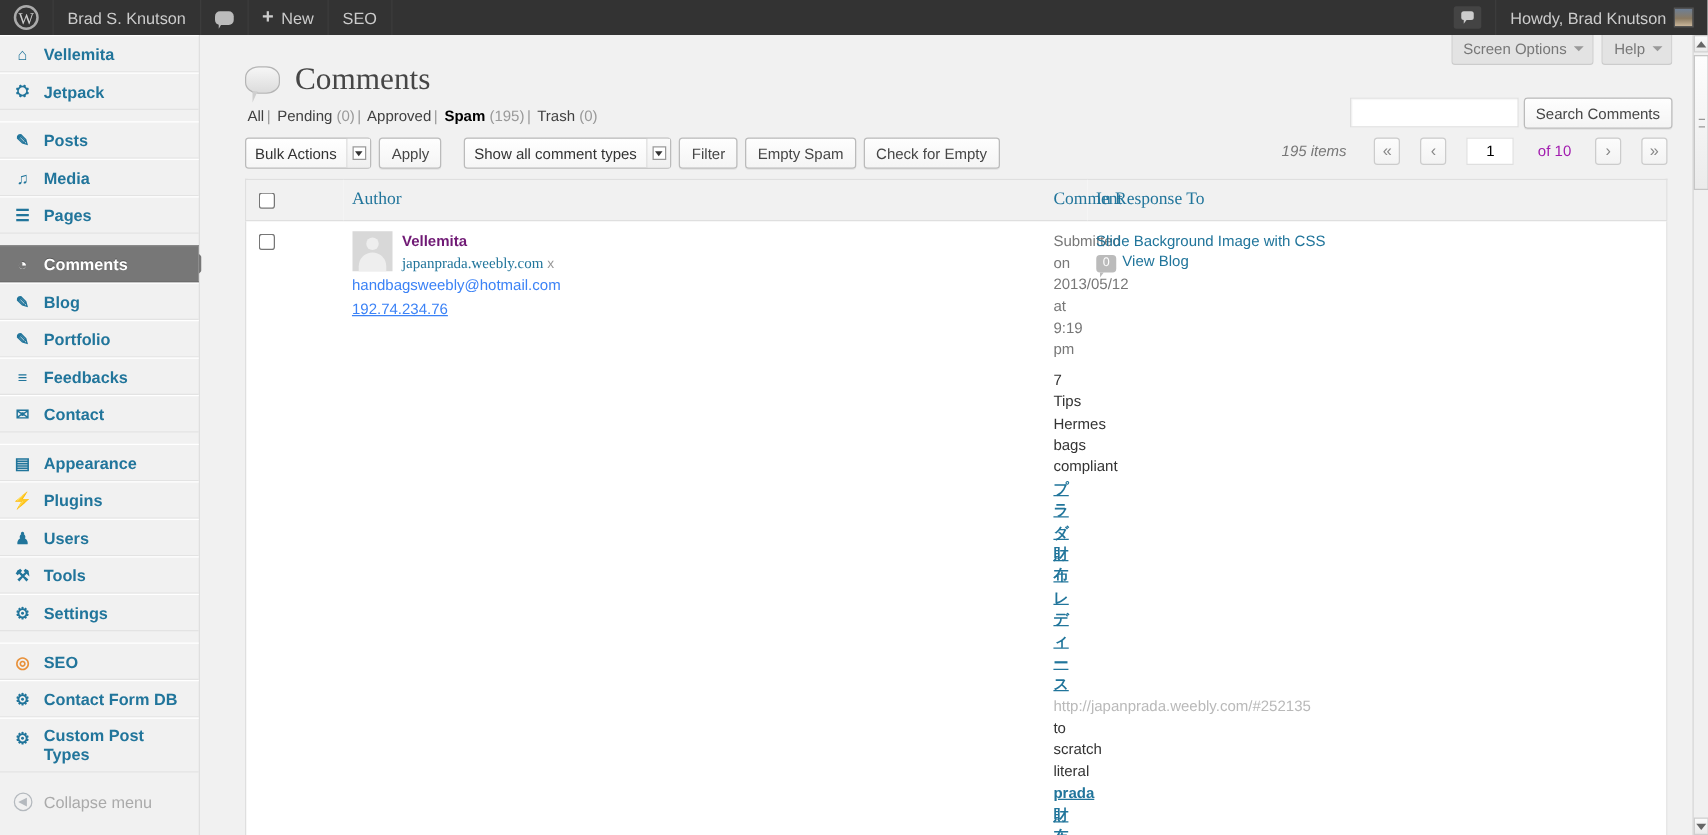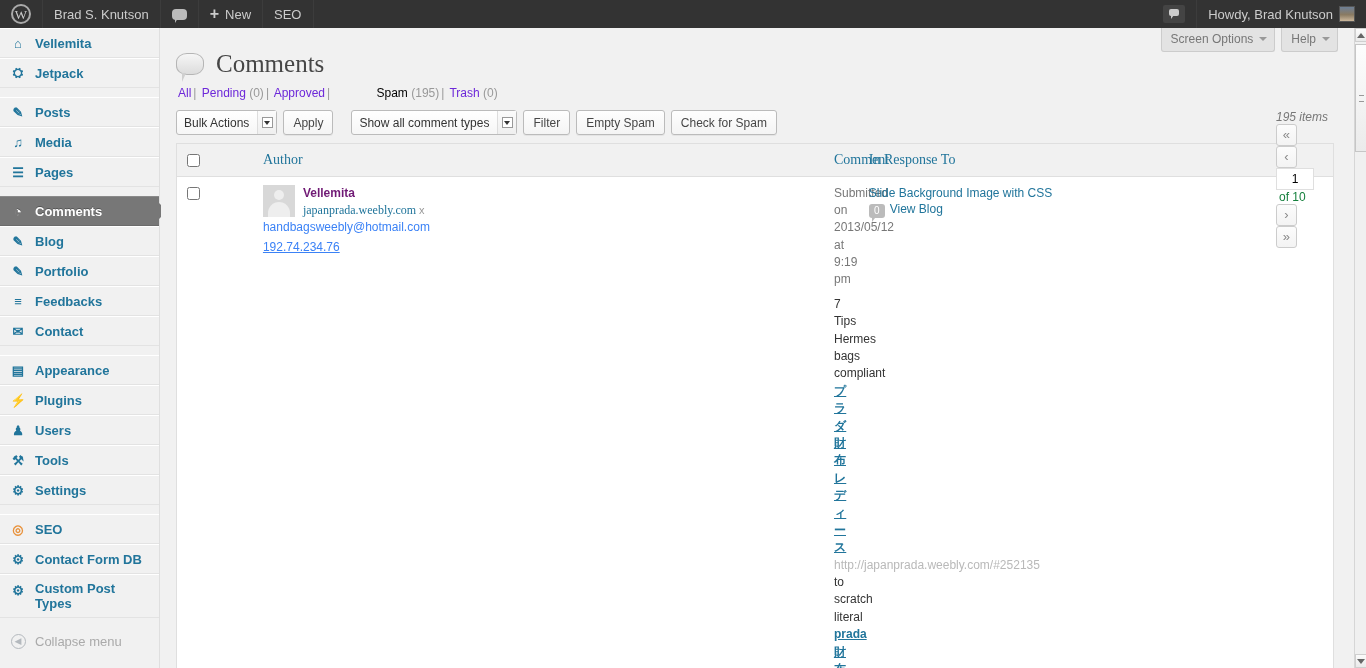--- a/index.html
+++ b/index.html
@@ -122,20 +122,21 @@
     align-items: center; justify-content: center;
     font-size: 9px; color: #b4b9be;
   }
 
   
   #wrap {
     position: absolute; top: 28px; left: 161px;
     width: 1193px; height: 640px;
     background: #f1f1f1;
     overflow: hidden;
+    padding-left: 20px;
   }
   #content { padding: 10px 20px 0 15px; position: relative; }
 
   .screen-meta {
     position: absolute; top: 0; right: 16px;
     display: flex; gap: 6px;
   }
   .sm-btn {
     background: #e3e3e3;
     border: 1px solid #ccc; border-top: none;
@@ -166,22 +167,22 @@
     position: relative; flex: 0 0 28px;
   }
   .title-bubble:after {
     content: ""; position: absolute; left: 5px; top: 19px;
     width: 0; height: 0;
     border-left: 4px solid #cfcfcf;
     border-bottom: 9px solid transparent;
   }
 
   .subsubsub { font-size: 12px; color: #666; margin: 6px 0 0 2px; }
-  .subsubsub a { color: #6d28d9; text-decoration: none; }
-  .subsubsub .cur { color: #000; font-weight: normal; margin-left: 41px; }
+  .subsubsub a { color: #404040; text-decoration: none; }
+  .subsubsub .cur { color: #000; font-weight: bold; }
   .subsubsub .count { color: #999; }
   .subsubsub .divider { color: #999; padding: 0 2px; }
 
   .searchbox {
     position: absolute; right: 16px; top: 50px;
     display: flex; gap: 4px;
   }
   .searchbox input[type=text] {
     width: 135px; height: 24px;
     border: 1px solid #dfdfdf; background: #fff;
@@ -222,40 +223,40 @@
     width: 11px; height: 11px; border: 1px solid #999; background: #fff;
     display: inline-flex; align-items: center; justify-content: center;
   }
   .sel .arrowbox i:before {
     content: ""; border-left: 3px solid transparent;
     border-right: 3px solid transparent; border-top: 4px solid #333;
   }
 
   .tablenav-pages {
     position: absolute; right: 0; top: 2px;
-    display: flex; align-items: flex-start; gap: 0;
-    font-size: 12px; color: #555; flex-direction: column;
+    display: flex; align-items: center; gap: 16px;
+    font-size: 12px; color: #555;
   }
   .displaying-num {
     font-style: italic; color: #777; margin-right: 6px; font-size: 12px;
   }
   .pg-btn {
     min-width: 21px; height: 22px;
     border: 1px solid #ccc; border-radius: 3px;
     background: linear-gradient(180deg,#fcfcfc,#f3f3f3);
     color: #888;
     display: inline-flex; align-items: center; justify-content: center;
     font-size: 13px; cursor: pointer;
   }
   .pg-input {
     width: 38px; height: 22px; text-align: center;
     border: 1px solid #dfdfdf; font-size: 12px;
     background: #fff;
   }
-  .pg-total { color: #15803d; padding: 0 3px; }
+  .pg-total { color: #a21caf; padding: 0 3px; }
 
   
   table.wp-list {
     width: 100%;
     border-collapse: collapse;
     background: #fff;
     border: 1px solid #dfdfdf;
     border-radius: 3px;
     table-layout: fixed;
   }
@@ -496,38 +497,42 @@
       <a href="#">All</a><span class="divider">|</span>
       <a href="#">Pending</a>
       <span class="count">(0)</span><span class="divider">|</span>
       <a href="#">Approved</a><span class="divider">|</span>
       <a href="#" class="cur">Spam</a>
       <span class="count">(195)</span><span class="divider">|</span>
       <a href="#">Trash</a>
       <span class="count">(0)</span>
     </div>
 
+    <div class="searchbox">
+      <input type="text" class="search-input" placeholder="" style="">
+      <button class="btn">Search Comments</button>
+    </div>
 
     <div class="tablenav">
       <div class="sel">
         <span>Bulk Actions</span>
         <span class="arrowbox">
             <i></i>
           </span>
       </div>
       <button class="btn">Apply</button>
       <div class="sel" style="margin-left:12px">
         <span>Show all comment types</span>
         <span class="arrowbox">
             <i></i>
           </span>
       </div>
       <button class="btn">Filter</button>
       <button class="btn">Empty Spam</button>
-      <button class="btn">Check for Spam</button>
+      <button class="btn">Check for Empty</button>
 
       <div class="tablenav-pages">
         <span class="displaying-num">195 items</span>
         <span class="pg-btn">«</span>
         <span class="pg-btn">‹</span>
         <input class="pg-input" value="1" style="">
         <span class="pg-total">of 10</span>
         <span class="pg-btn">›</span>
         <span class="pg-btn">»</span>
       </div>

